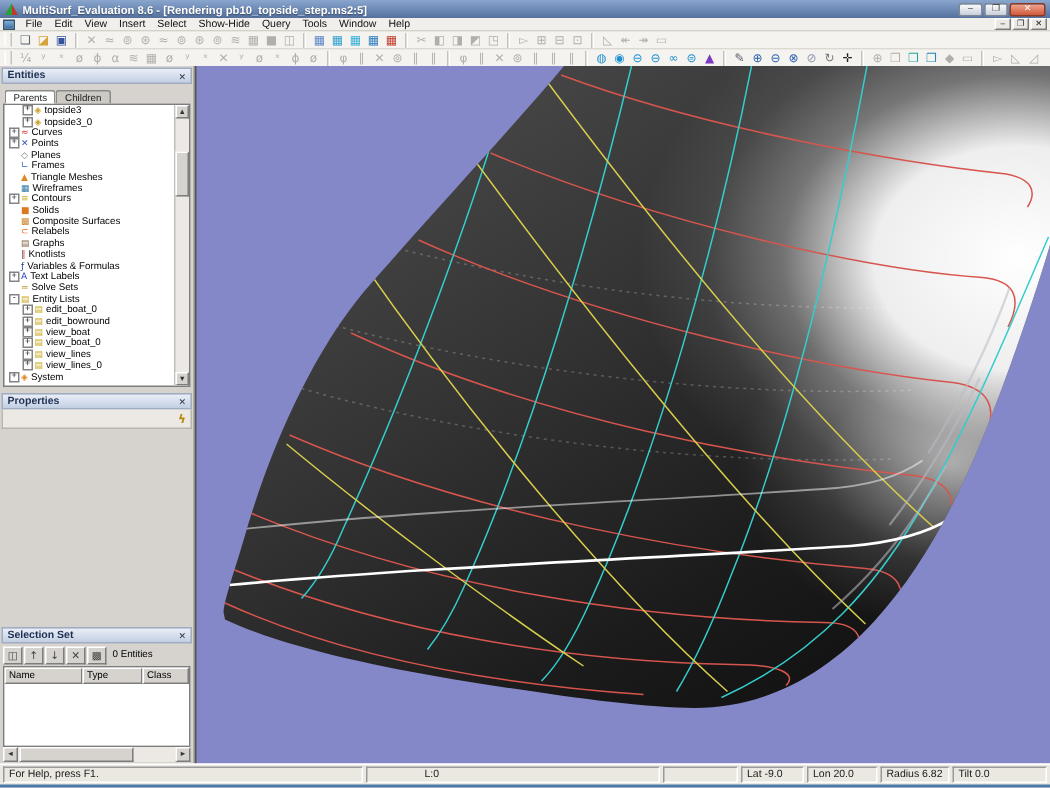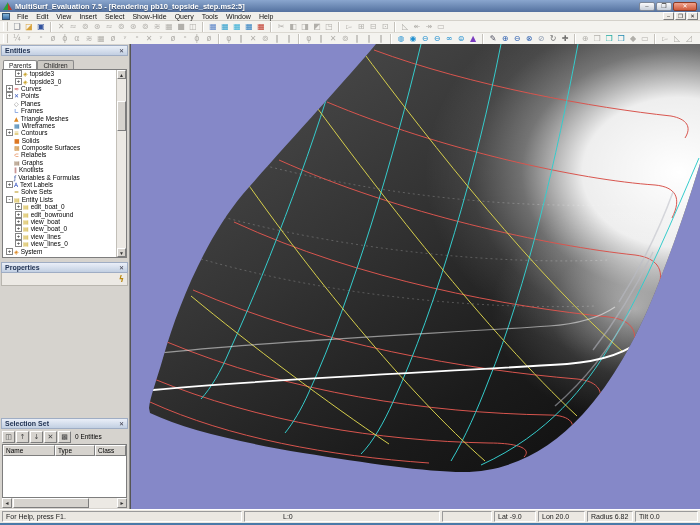--- a/index.html
+++ b/index.html
@@ -115,21 +115,21 @@
   .seg-tilt{flex:1;}
 </style>
 </head>
 <body>
 
 <div class="titlebar">
   <svg class="app-icon" viewBox="0 0 9 9">
     <polygon points="0,8 5,0 5,8" fill="#2e9e3a"></polygon>
     <polygon points="5,8 5,1 9,8" fill="#c03a2a"></polygon>
   </svg>
-  <span class="title-text">MultiSurf_Evaluation 7.5 - [Rendering pb10_topside_step.ms2:5]</span>
+  <span class="title-text">MultiSurf_Evaluation 8.6 - [Rendering pb10_topside_step.ms2:5]</span>
   <span class="win-btns">
     <span class="win-btn">–</span>
     <span class="win-btn">❐</span>
     <span class="win-btn close">✕</span>
   </span>
 </div>
 
 <div class="menubar">
   <span class="mdi-doc-icon"></span>
   <span style="display:flex;">

